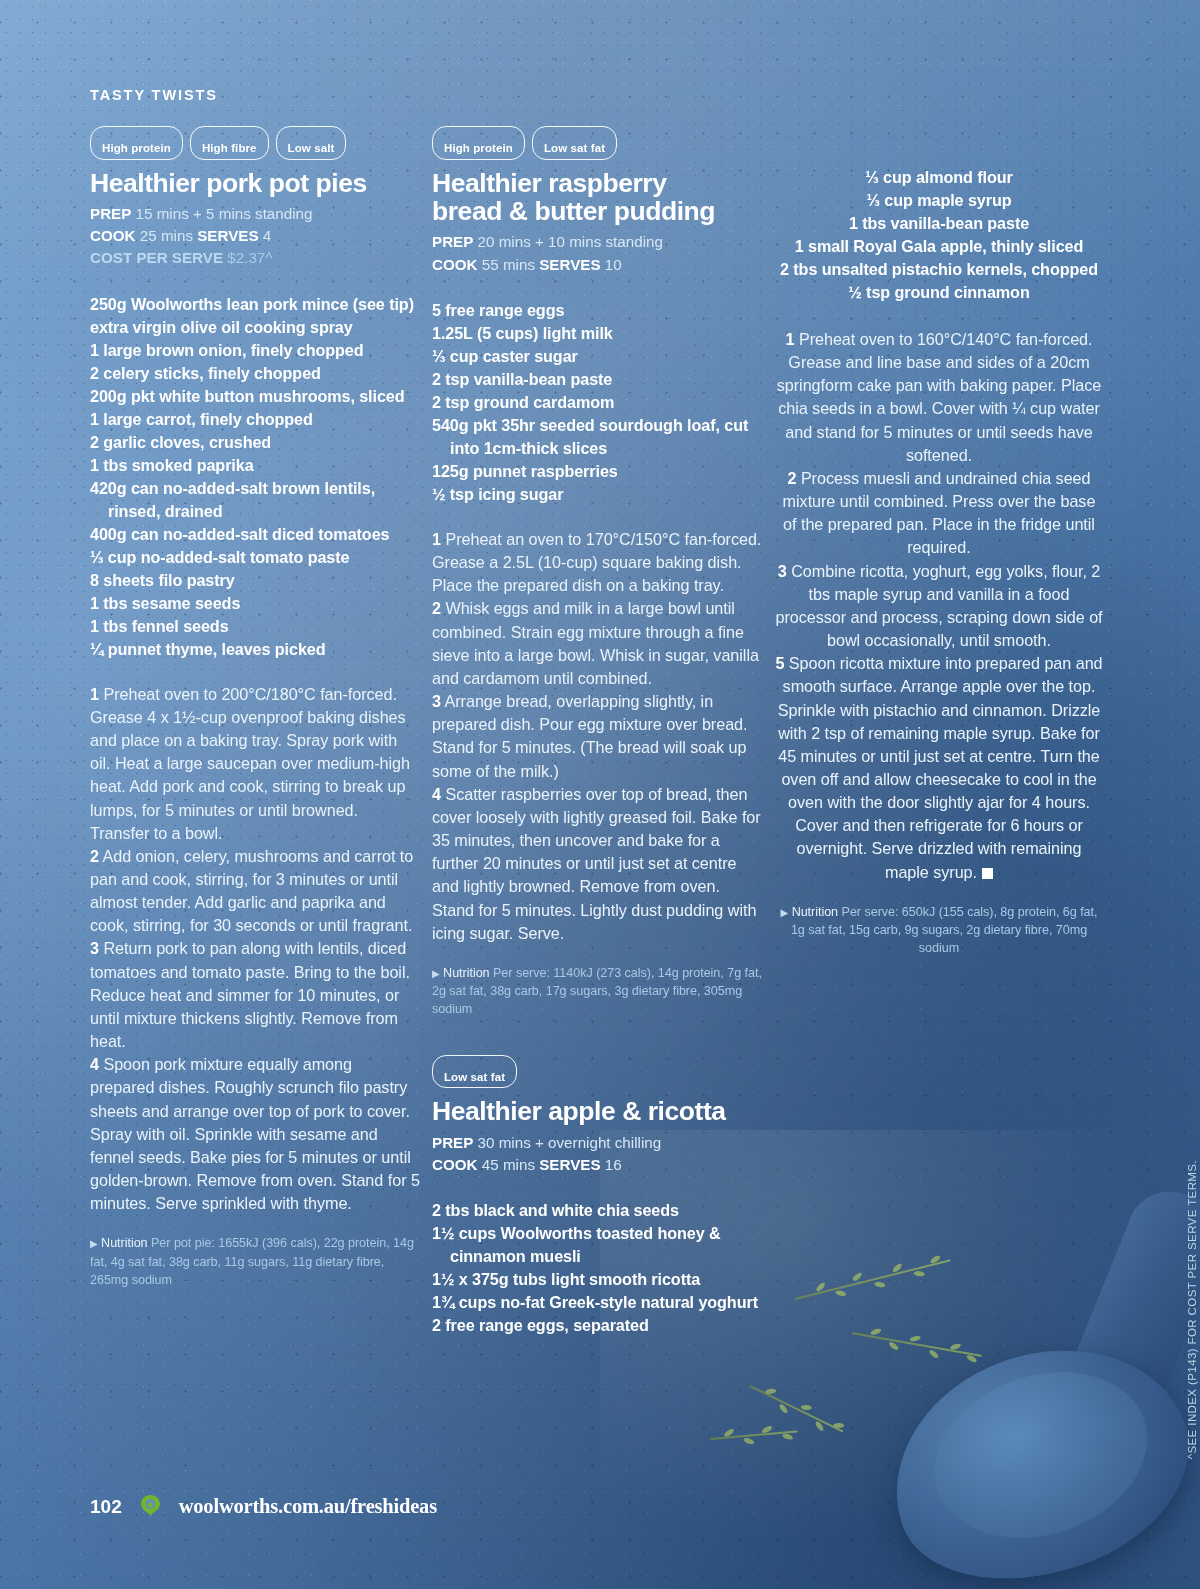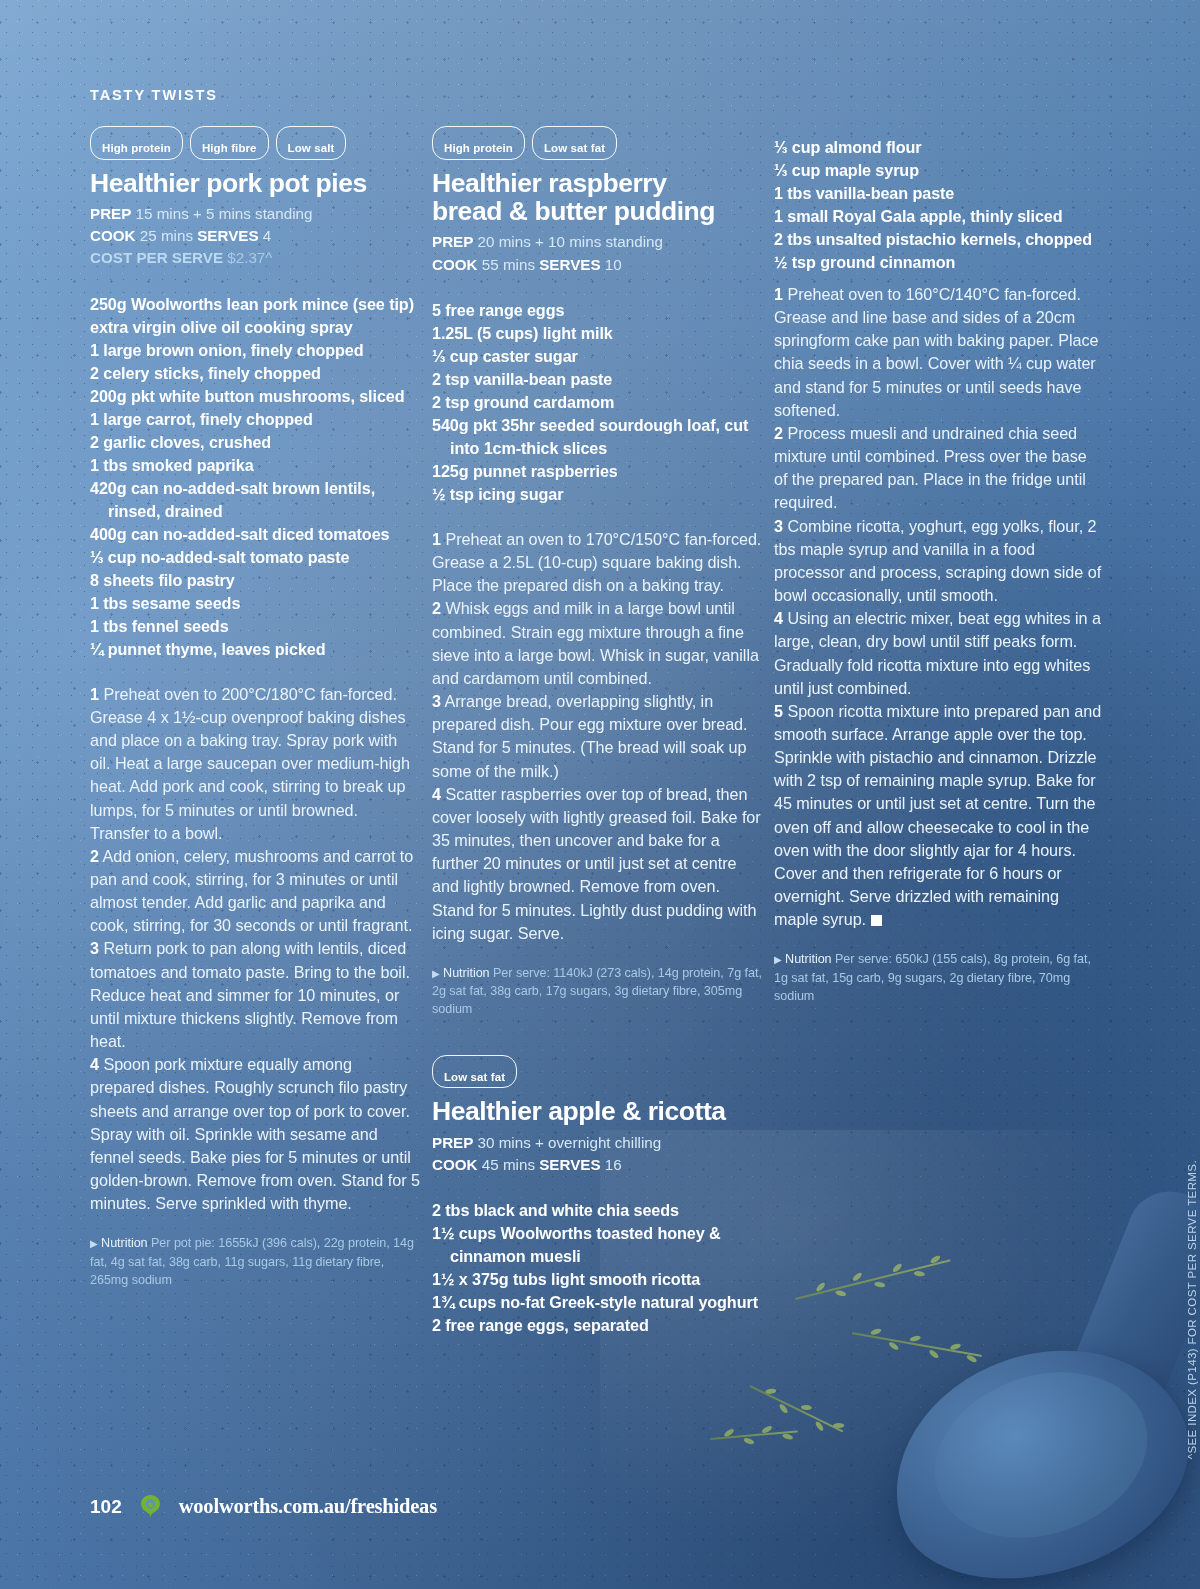--- a/index.html
+++ b/index.html
@@ -82,21 +82,21 @@
   .kicker {
     position:absolute; left:90px; top:70px;
     font-size:14.5px; font-weight:700; letter-spacing:1.9px;
     color:#ffffff;
     margin-top:17px;
   }
 
   .col { position:absolute; width:330px; }
   #col1 { left:90px; top:126px; }
   #col2 { left:432px; top:126px; }
-  #col3 { left:774px; top:136px; }
+  #col3 { left:774px; top:166px;text-align:center; }
 
   .badges { display:flex; gap:7px; margin-bottom:9px; flex-wrap:wrap; }
   .badge {
     border:1.6px solid rgba(255,255,255,.92);
     border-radius:14px;
     padding:15px 11px 4px;
     font-size:11.5px; font-weight:700;
     letter-spacing:.1px; line-height:1.1;
     color:#ffffff; white-space:nowrap;
   }
@@ -335,25 +335,24 @@
 
     <ul class="ingredients" style="margin-top:0;">
       <li>⅓ cup almond flour</li>
       <li>⅓ cup maple syrup</li>
       <li>1 tbs vanilla-bean paste</li>
       <li>1 small Royal Gala apple, thinly sliced</li>
       <li>2 tbs unsalted pistachio kernels, chopped</li>
       <li>½ tsp ground cinnamon</li>
     </ul>
 
-    <div class="method" style="margin-top:9px;">
+    <div class="method" style="margin-top:24px;">
       <p><span class="num">1</span> <span>Preheat oven to 160°C/140°C fan-forced. Grease and line base and sides of a 20cm springform cake pan with baking paper. Place chia seeds in a bowl. Cover with ¼ cup water and stand for 5 minutes or until seeds have softened.</span></p>
       <p><span class="num">2</span> <span>Process muesli and undrained chia seed mixture until combined. Press over the base of the prepared pan. Place in the fridge until required.</span></p>
       <p><span class="num">3</span> <span>Combine ricotta, yoghurt, egg yolks, flour, 2 tbs maple syrup and vanilla in a food processor and process, scraping down side of bowl occasionally, until smooth.</span></p>
-      <p><span class="num">4</span> <span>Using an electric mixer, beat egg whites in a large, clean, dry bowl until stiff peaks form. Gradually fold ricotta mixture into egg whites until just combined.</span></p>
       <p><span class="num">5</span> <span>Spoon ricotta mixture into prepared pan and smooth surface. Arrange apple over the top. Sprinkle with pistachio and cinnamon. Drizzle with 2 tsp of remaining maple syrup. Bake for 45 minutes or until just set at centre. Turn the oven off and allow cheesecake to cool in the oven with the door slightly ajar for 4 hours. Cover and then refrigerate for 6 hours or overnight. Serve drizzled with remaining maple syrup.</span><span class="endmark"></span></p>
     </div>
 
     <div class="nutrition">
       <span class="tri">▶</span>
       <b>Nutrition</b>
       <span>Per serve: 650kJ (155 cals), 8g protein, 6g fat, 1g sat fat, 15g carb, 9g sugars, 2g dietary fibre, 70mg sodium</span>
     </div>
   </div>
 

